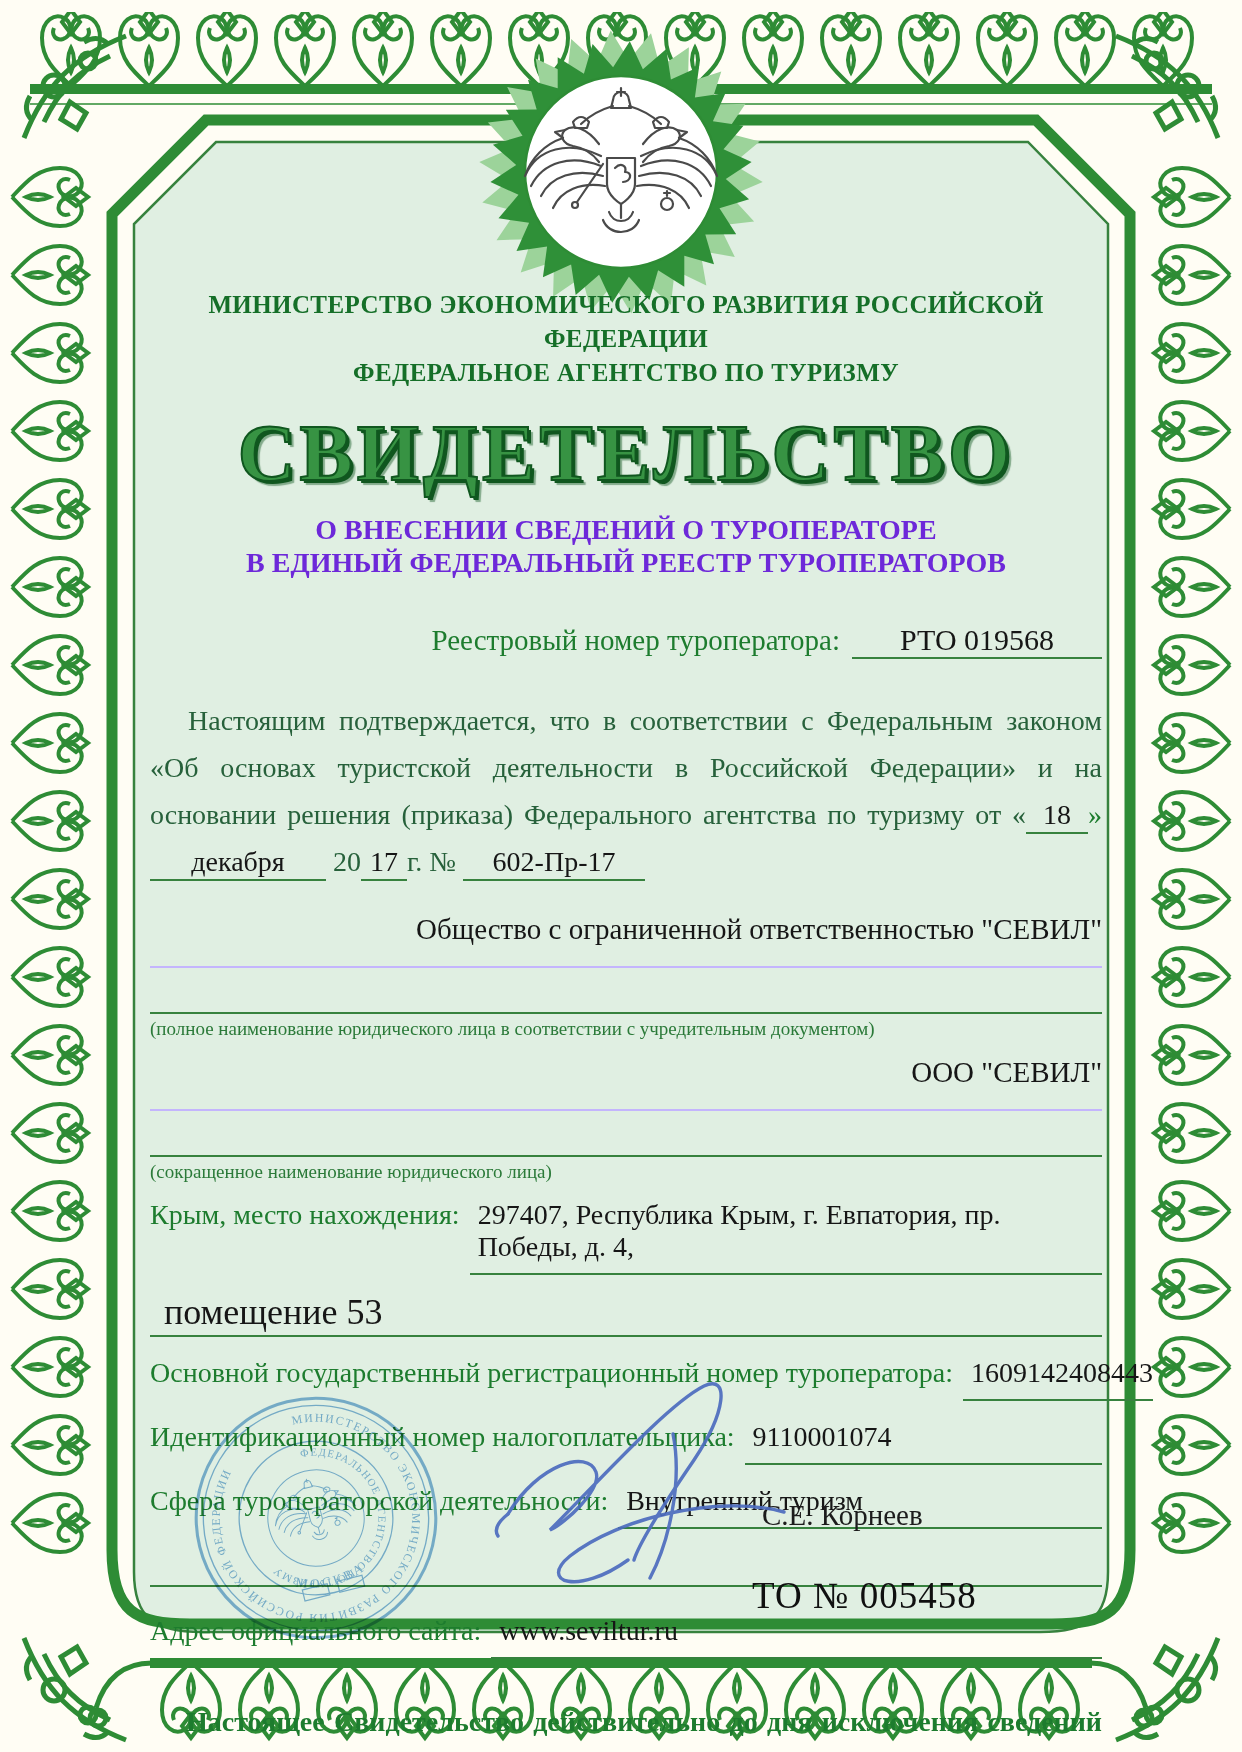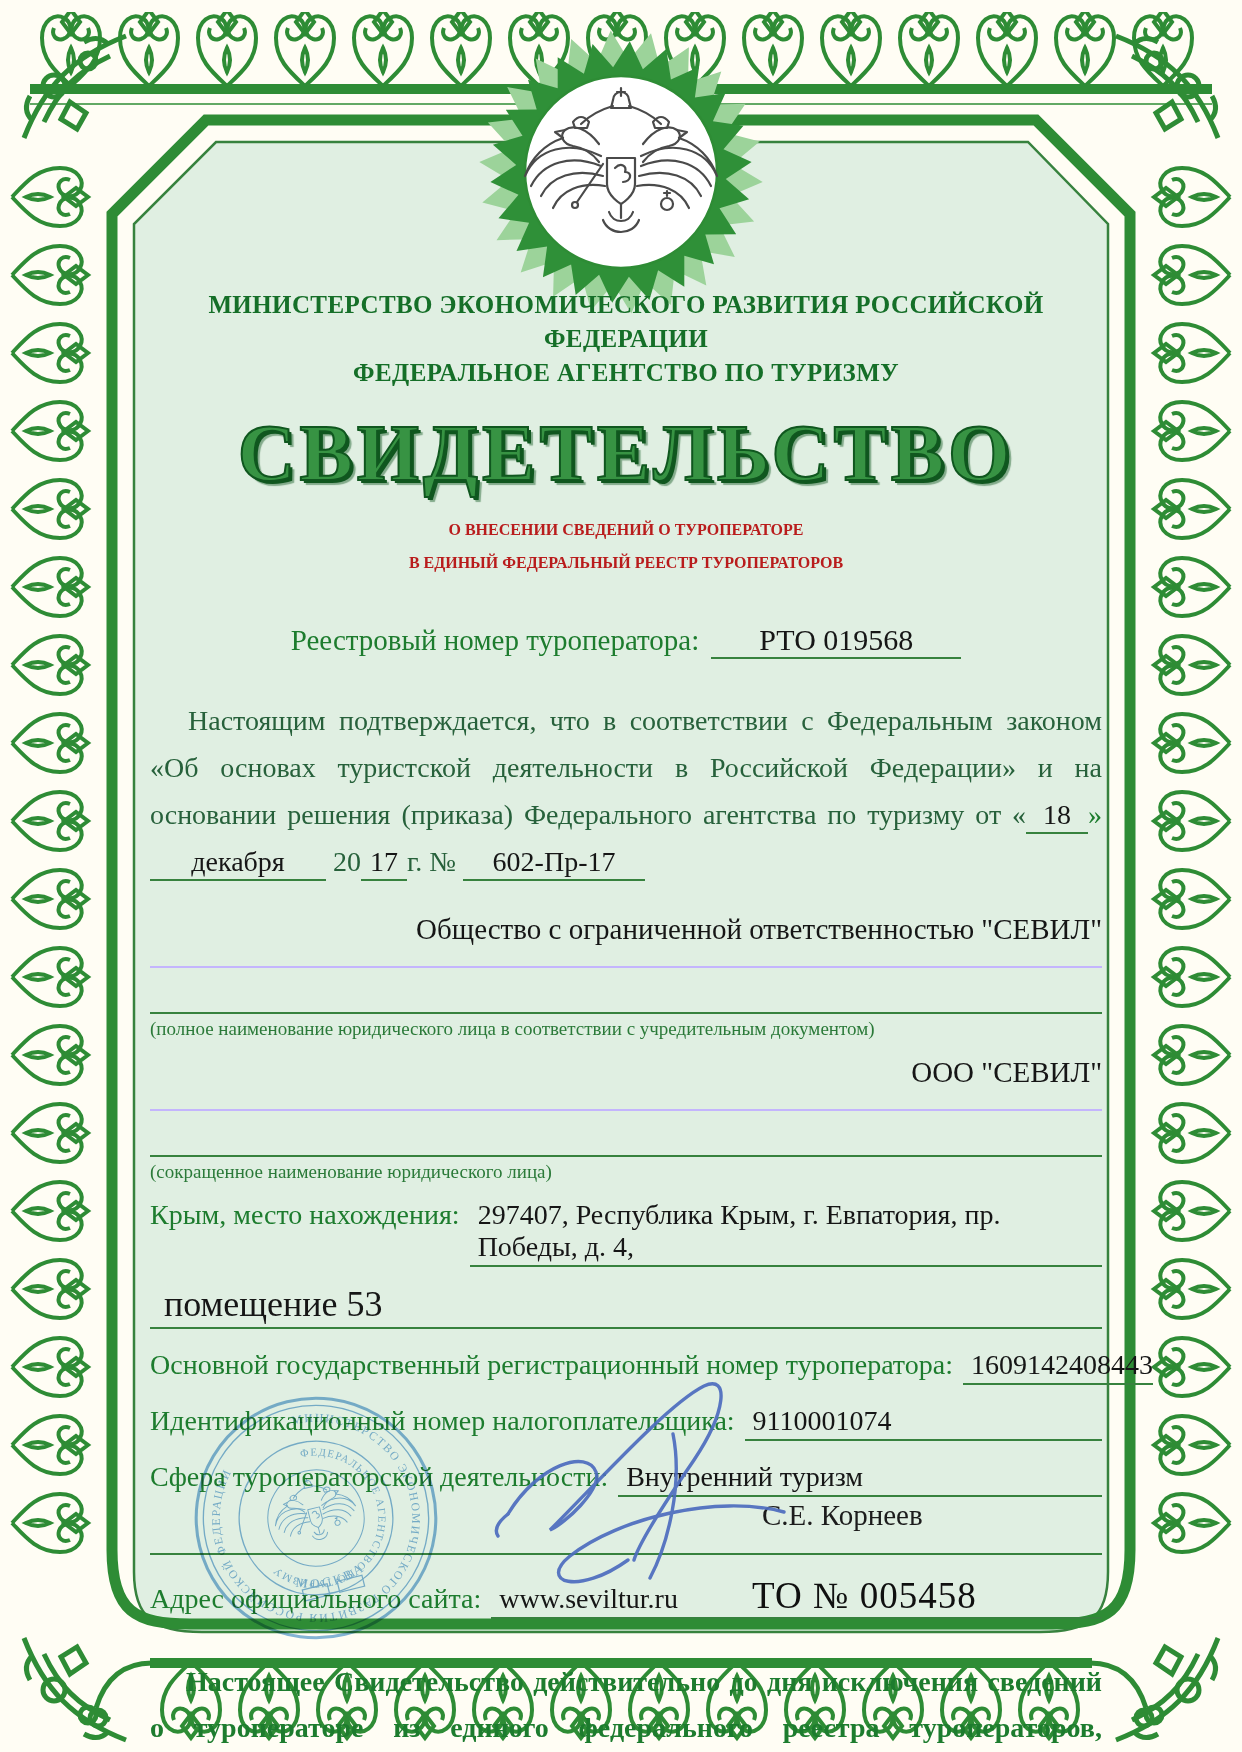--- a/index.html
+++ b/index.html
@@ -9,24 +9,24 @@
   svg.border{position:absolute;left:0;top:0;width:1242px;height:1752px;}
 
   .content{position:absolute;left:150px;top:118px;width:952px;height:1510px;z-index:2;}
 
   .ministry{margin-top:158px;text-align:center;font-weight:bold;font-size:25px;
             color:#156f28;letter-spacing:.4px;line-height:34px;}
   .doc-title{margin-top:18px;text-align:center;font-weight:bold;font-size:80px;
              letter-spacing:4px;color:#379343;
              -webkit-text-stroke:2px #10571f;
              text-shadow:3px 3px 0 #10571f,5px 5px 1px rgba(16,87,31,.45);}
-  .subtitle{margin-top:14px;text-align:center;font-weight:bold;font-size:16px;
-            color:#b91c1c;line-height:33px;}
-
-  .reg-row{margin-top:44px;display:flex;justify-content:center;align-items:baseline;
+  .subtitle{margin-top:14px;text-align:center;font-weight:bold;font-size:28px;
+            color:#6d28d9;line-height:33px;}
+
+  .reg-row{margin-top:44px;display:flex;justify-content:flex-end;align-items:baseline;
            font-size:29px;}
   .lbl{color:#1d7c2e;}
   .val{color:#161616;}
   .ul{border-bottom:2px solid #37823e;}
   .reg-row .val{min-width:250px;text-align:center;margin-left:12px;font-size:30px;}
 
   .para{margin-top:38px;font-size:28px;line-height:47px;color:#27613b;
         text-align:justify;}
   .para .indent{display:inline-block;width:38px;}
   .fillv{display:inline-block;color:#161616;border-bottom:2px solid #37823e;
@@ -34,21 +34,21 @@
   .entry-line{margin-top:0;font-size:28px;line-height:47px;color:#27613b;
               text-align:justify;text-align-last:justify;}
 
   .center-fill{margin-top:6px;text-align:right;font-size:29px;color:#161616;
                border-bottom:2px solid #c4b5fd;padding-bottom:20px;}
   .blank-line{height:44px;border-bottom:2px solid #37823e;}
   .caption{margin-top:4px;font-size:19px;color:#2b7a39;}
 
   .field{display:flex;align-items:baseline;font-size:28px;margin-top:20px;}
   .field .lbl{white-space:nowrap;}
-  .field .val{flex:1;margin-left:10px;padding-left:8px;padding-bottom:2px;}
+  .field .val{flex:1;margin-left:10px;padding-left:8px;padding-bottom:10px;}
 
   .full-ul-line{border-bottom:2px solid #37823e;font-size:36px;color:#161616;
                 padding:6px 0 2px 14px;margin-top:10px;}
 
   .validity{margin-top:40px;font-size:28px;line-height:46px;color:#1d7c2e;
             font-weight:bold;text-align:justify;}
 
   .signer-name{position:absolute;left:762px;top:1487px;font-size:29px;color:#1c1c1c;z-index:4;}
   .blank-number{position:absolute;left:752px;top:1562px;font-size:37px;color:#101010;
                 letter-spacing:1px;z-index:4;}

